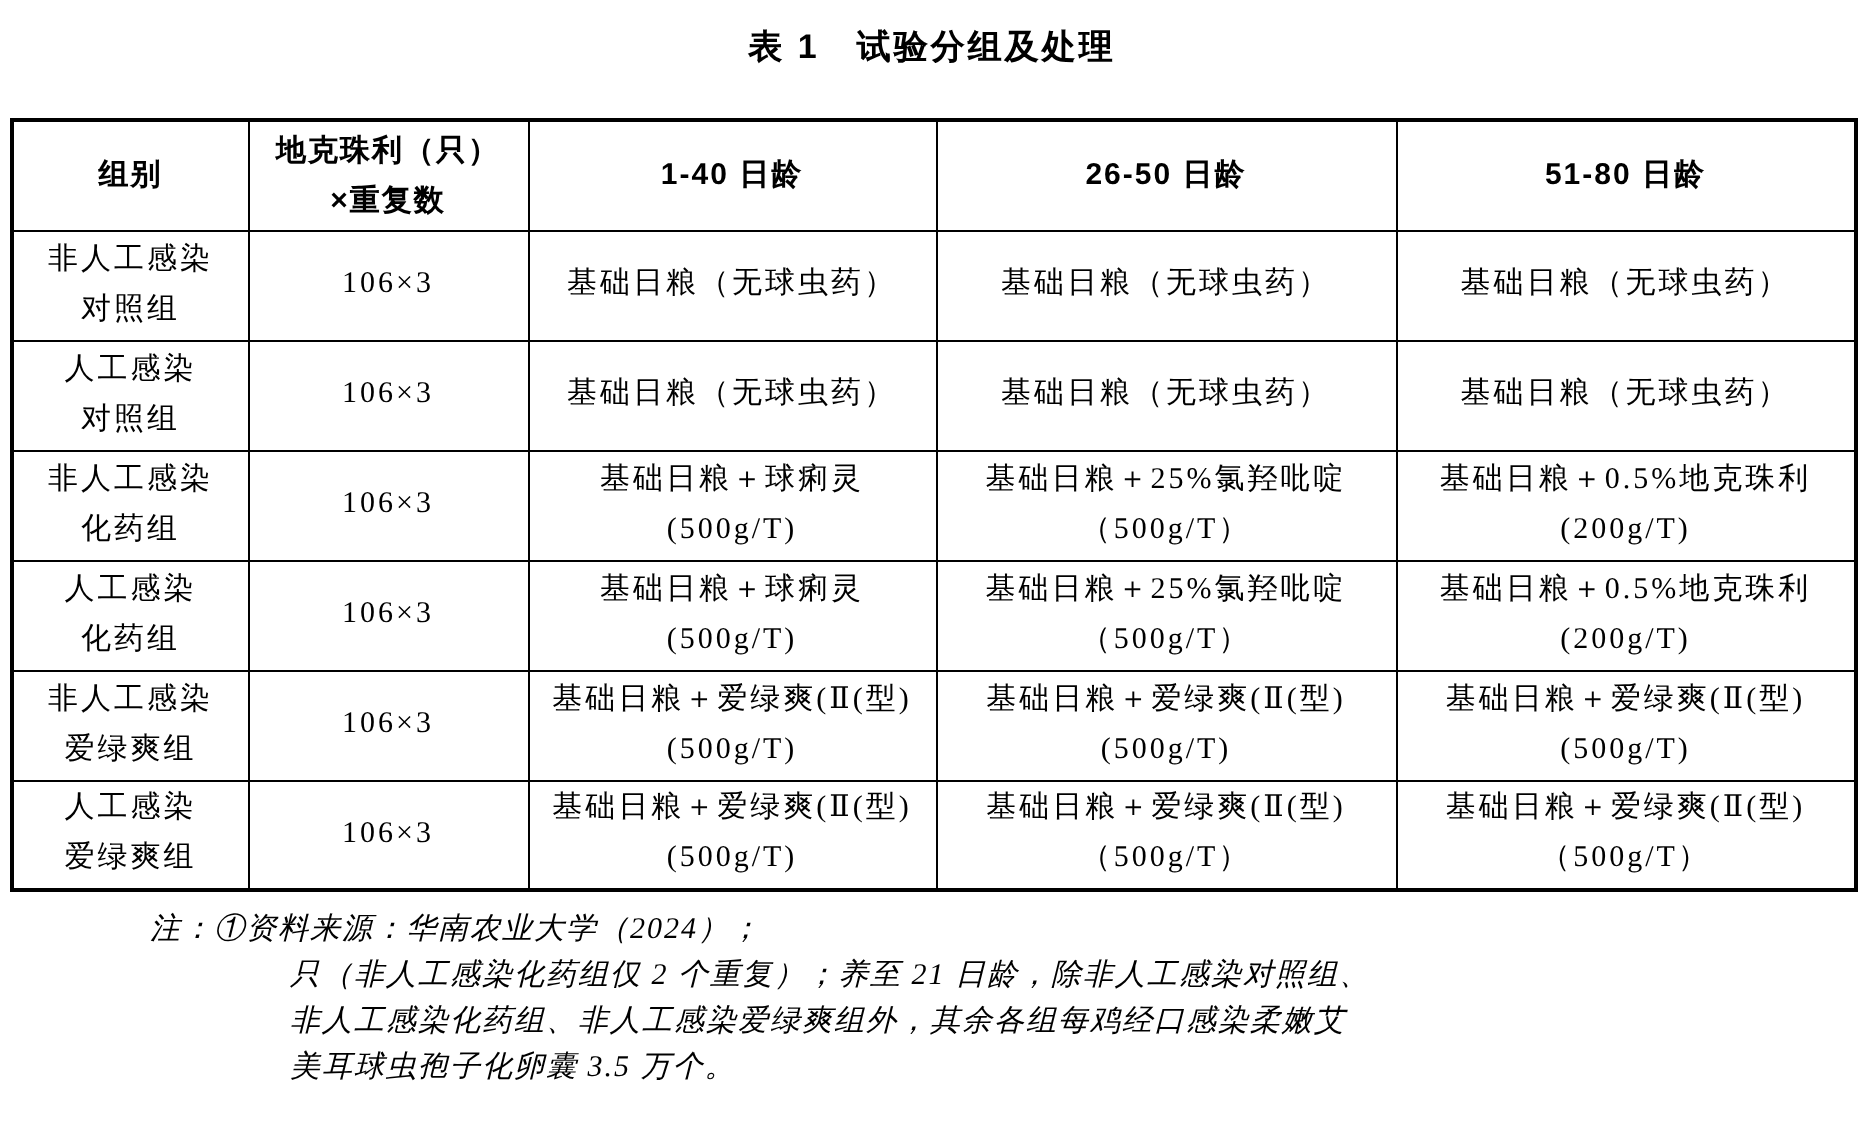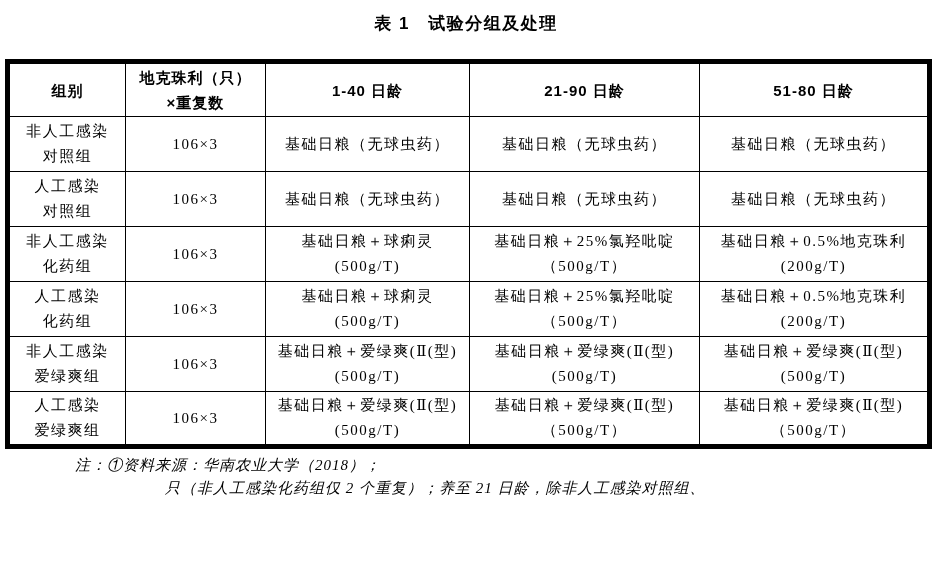--- a/index.html
+++ b/index.html
@@ -13,21 +13,21 @@
   }
   .title {
     position:absolute; top:12px; left:0; width:932px;
     text-align:center;
     font-family:"Liberation Sans","DejaVu Sans",sans-serif;
     font-weight:bold; font-size:17px; letter-spacing:1.5px;
   }
   table.exp {
     position:absolute; top:59px; left:5px; width:922px;
     border-collapse:collapse; table-layout:fixed;
-    border:5px solid #000000;
+    border:2px solid #000000;
   }
   .exp th, .exp td {
     border:1px solid #000;
     height:55px;
     text-align:center; vertical-align:middle;
     white-space:pre-line;
     padding:0 2px;
     line-height:25px;
     overflow:hidden;
   }
@@ -37,42 +37,42 @@
   }
   .exp td { font-size:15px; letter-spacing:1.5px; }
   .notes {
     position:absolute; top:454px; left:75px; right:8px;
     font-size:15px; line-height:23px;
     font-style:italic; letter-spacing:1px;
   }
   .note-flex { display:flex; align-items:flex-start; }
   .note-label { flex:0 0 auto; }
   .note-body { flex:1 1 auto; }
-  .note-cont { margin-left:58px; }
+  .note-cont { margin-left:38px; }
 </style>
 </head>
 <body>
 
 <div class="title">表 1　试验分组及处理</div>
 
 <table class="exp">
   <colgroup>
     <col style="width:118px">
     <col style="width:140px">
     <col style="width:204px">
     <col style="width:230px">
     <col style="width:230px">
   </colgroup>
   <thead>
     <tr>
       <th>组别</th>
       <th>地克珠利（只）
 ×重复数</th>
       <th>1-40 日龄</th>
-      <th>21-90 日龄</th>
+      <th>26-50 日龄</th>
       <th>51-80 日龄</th>
     </tr>
   </thead>
   <tbody>
     <tr>
       <td>非人工感染
 对照组</td>
       <td>106×3</td>
       <td>基础日粮（无球虫药）</td>
       <td>基础日粮（无球虫药）</td>
@@ -130,17 +130,19 @@
       <td>基础日粮＋爱绿爽(Ⅱ(型)
 （500g/T）</td>
     </tr>
   </tbody>
 </table>
 
 <div class="notes">
   <div class="note-flex">
     <span class="note-label">注：</span>
     <div class="note-body">
-      <div>①资料来源：华南农业大学（2018）；</div>
+      <div>①资料来源：华南农业大学（2024）；</div>
       <div class="note-cont">只（非人工感染化药组仅 2 个重复）；养至 21 日龄，除非人工感染对照组、</div>
+      <div class="note-cont">非人工感染化药组、非人工感染爱绿爽组外，其余各组每鸡经口感染柔嫩艾</div>
+      <div class="note-cont">美耳球虫孢子化卵囊 3.5 万个。</div>
     </div>
   </div>
 </div>
 
 </body></html>

